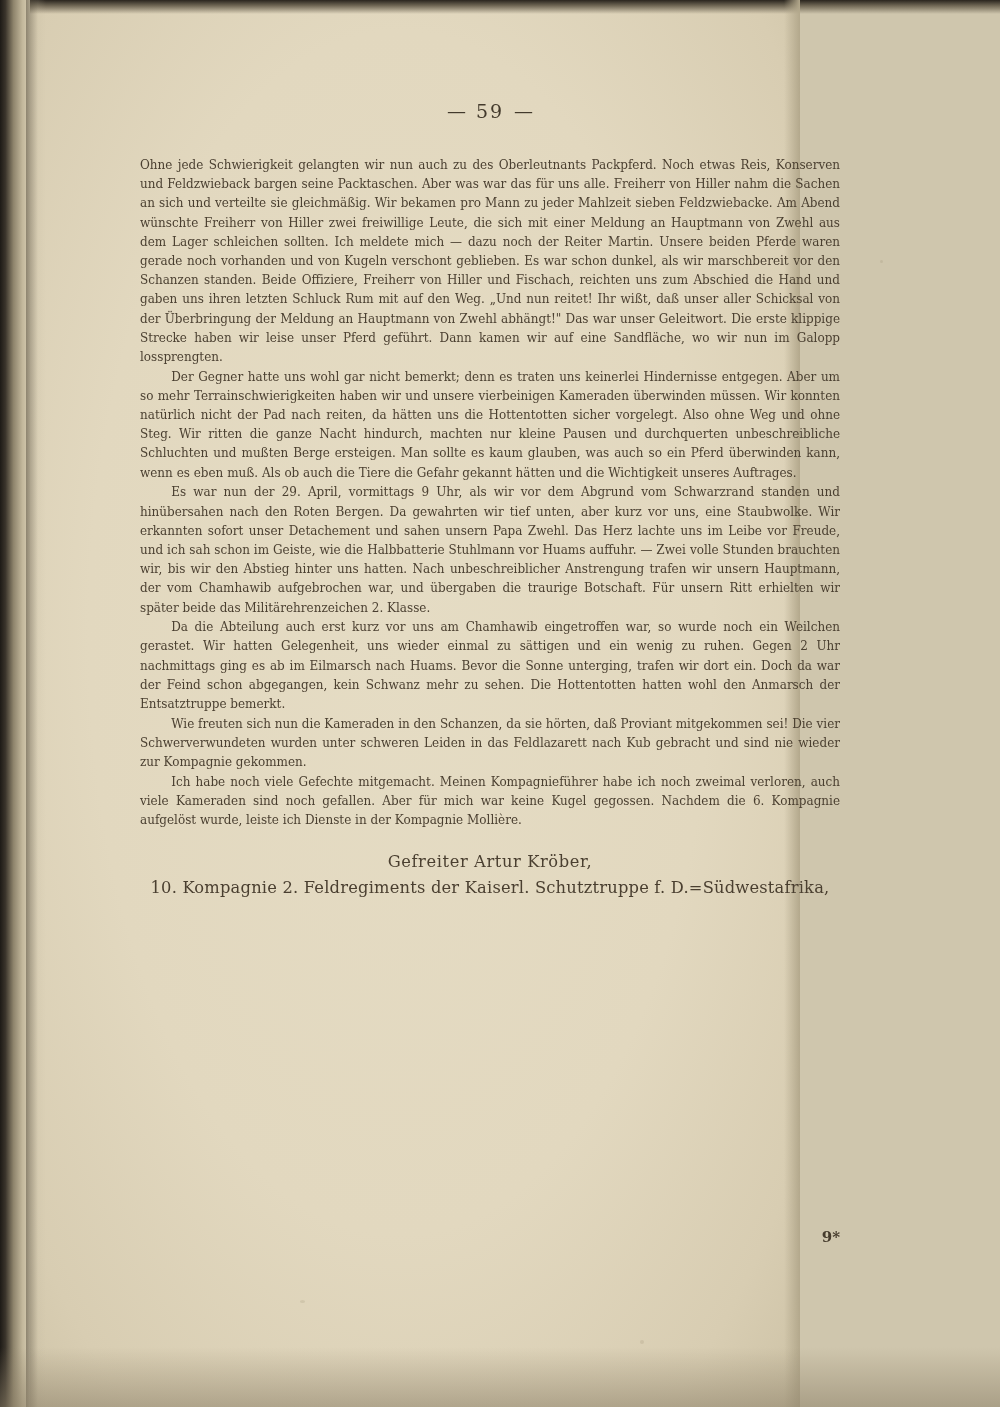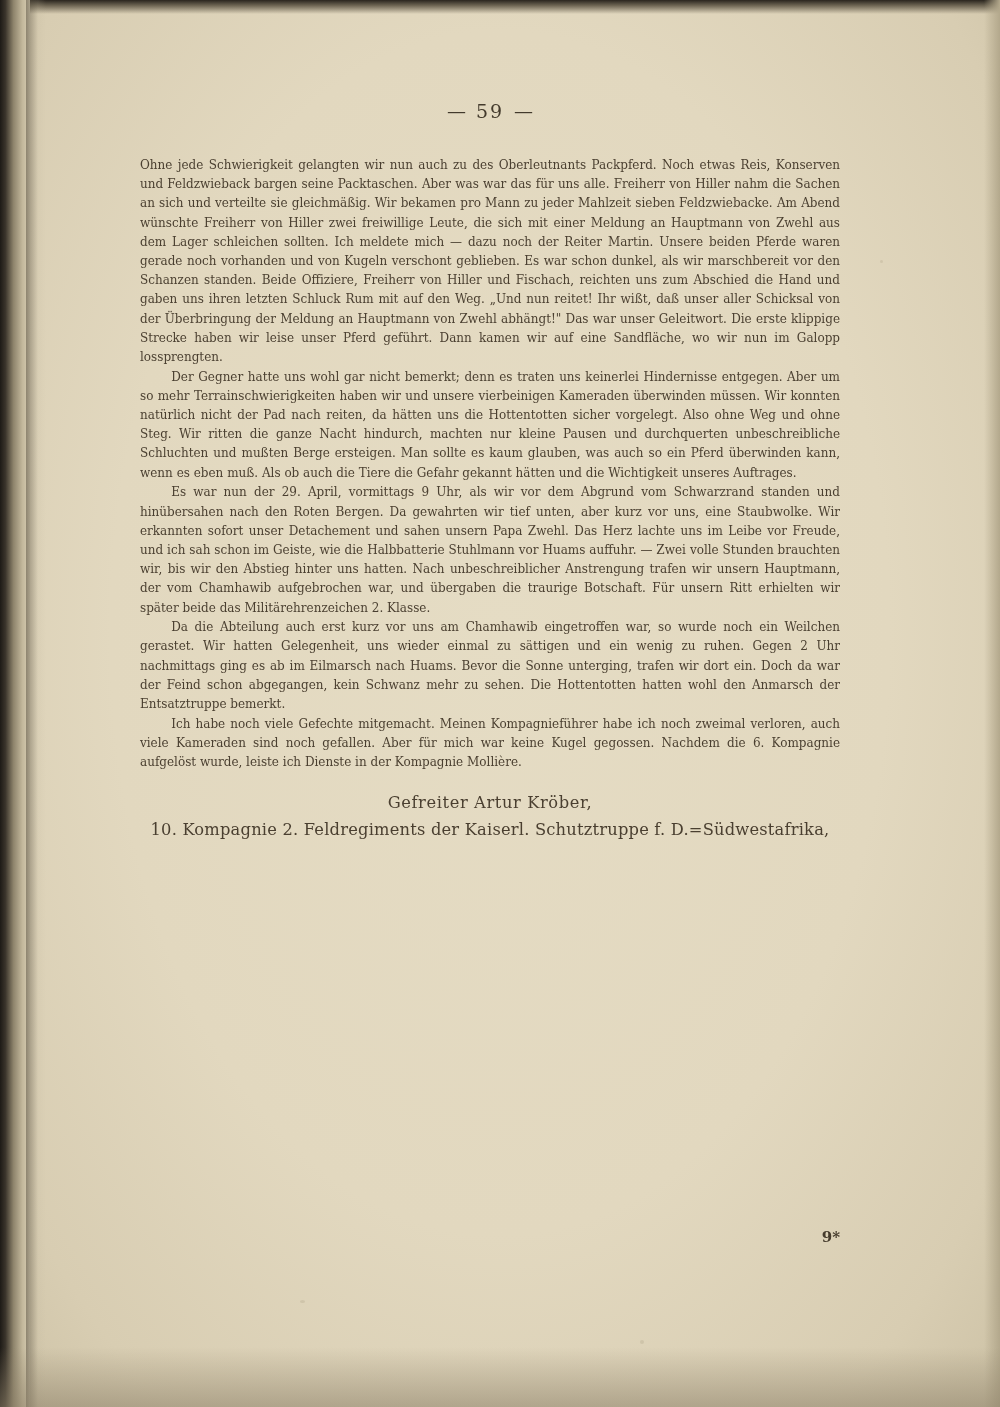--- a/index.html
+++ b/index.html
@@ -8,21 +8,21 @@
   }
   body {
     width: 1000px;
     height: 1407px;
     background: #cfc6ad;
     font-family: "DejaVu Serif", serif;
     overflow: hidden;
   }
   .page {
     position: relative;
-    width: 1000px;
+    width: 800px;
     height: 1407px;
     background:
       radial-gradient(ellipse at 50% 45%, #e5dcc4 0%, #e2d8bf 55%, #d8cdb2 85%, #cdc2a6 100%);
   }
   
   .scan-edge-left {
     position: absolute;
     left: 0; top: 0;
     width: 30px; height: 1407px;
     background: linear-gradient(to right, #1d1a16 0%, #3a342b 18%, #8e846c 45%, #c3b89c 75%, #d9cfb5 100%);
@@ -132,20 +132,21 @@
 
     <div class="folio">
       <span class="dash">—</span><span>59</span><span class="dash">—</span>
     </div>
 
     <div class="body-text">
       <p class="para noindent">Ohne jede Schwierigkeit gelangten wir nun auch zu des Oberleutnants Packpferd. Noch etwas Reis, Konserven und Feldzwieback bargen seine Packtaschen. Aber was war das für uns alle. Freiherr von Hiller nahm die Sachen an sich und verteilte sie gleichmäßig. Wir bekamen pro Mann zu jeder Mahlzeit sieben Feldzwiebacke. Am Abend wünschte Freiherr von Hiller zwei freiwillige Leute, die sich mit einer Meldung an Hauptmann von Zwehl aus dem Lager schleichen sollten. Ich meldete mich — dazu noch der Reiter Martin. Unsere beiden Pferde waren gerade noch vorhanden und von Kugeln verschont geblieben. Es war schon dunkel, als wir marschbereit vor den Schanzen standen. Beide Offiziere, Freiherr von Hiller und Fischach, reichten uns zum Abschied die Hand und gaben uns ihren letzten Schluck Rum mit auf den Weg. „Und nun reitet! Ihr wißt, daß unser aller Schicksal von der Überbringung der Meldung an Hauptmann von Zwehl abhängt!" Das war unser Geleitwort. Die erste klippige Strecke haben wir leise unser Pferd geführt. Dann kamen wir auf eine Sandfläche, wo wir nun im Galopp lossprengten.</p>
       <p class="para">Der Gegner hatte uns wohl gar nicht bemerkt; denn es traten uns keinerlei Hindernisse entgegen. Aber um so mehr Terrainschwierigkeiten haben wir und unsere vierbeinigen Kameraden überwinden müssen. Wir konnten natürlich nicht der Pad nach reiten, da hätten uns die Hottentotten sicher vorgelegt. Also ohne Weg und ohne Steg. Wir ritten die ganze Nacht hindurch, machten nur kleine Pausen und durchquerten unbeschreibliche Schluchten und mußten Berge ersteigen. Man sollte es kaum glauben, was auch so ein Pferd überwinden kann, wenn es eben muß. Als ob auch die Tiere die Gefahr gekannt hätten und die Wichtigkeit unseres Auftrages.</p>
       <p class="para">Es war nun der 29. April, vormittags 9 Uhr, als wir vor dem Abgrund vom Schwarzrand standen und hinübersahen nach den Roten Bergen. Da gewahrten wir tief unten, aber kurz vor uns, eine Staubwolke. Wir erkannten sofort unser Detachement und sahen unsern Papa Zwehl. Das Herz lachte uns im Leibe vor Freude, und ich sah schon im Geiste, wie die Halbbatterie Stuhlmann vor Huams auffuhr. — Zwei volle Stunden brauchten wir, bis wir den Abstieg hinter uns hatten. Nach unbeschreiblicher Anstrengung trafen wir unsern Hauptmann, der vom Chamhawib aufgebrochen war, und übergaben die traurige Botschaft. Für unsern Ritt erhielten wir später beide das Militärehrenzeichen 2. Klasse.</p>
       <p class="para">Da die Abteilung auch erst kurz vor uns am Chamhawib eingetroffen war, so wurde noch ein Weilchen gerastet. Wir hatten Gelegenheit, uns wieder einmal zu sättigen und ein wenig zu ruhen. Gegen 2 Uhr nachmittags ging es ab im Eilmarsch nach Huams. Bevor die Sonne unterging, trafen wir dort ein. Doch da war der Feind schon abgegangen, kein Schwanz mehr zu sehen. Die Hottentotten hatten wohl den Anmarsch der Entsatztruppe bemerkt.</p>
+      <p class="para">Wie freuten sich nun die Kameraden in den Schanzen, da sie hörten, daß Proviant mitgekommen sei! Die vier Schwerverwundeten wurden unter schweren Leiden in das Feldlazarett nach Kub gebracht und sind nie wieder zur Kompagnie gekommen.</p>
       <p class="para">Ich habe noch viele Gefechte mitgemacht. Meinen Kompagnieführer habe ich noch zweimal verloren, auch viele Kameraden sind noch gefallen. Aber für mich war keine Kugel gegossen. Nachdem die 6. Kompagnie aufgelöst wurde, leiste ich Dienste in der Kompagnie Mollière.</p>
     </div>
 
     <div class="signature">
       <div class="sig-line-1">Gefreiter Artur Kröber,</div>
       <div class="sig-line-2">10. Kompagnie 2. Feldregiments der Kaiserl. Schutztruppe f. D.=Südwestafrika,</div>
 
     </div>
 
     <div class="sheet-mark">9*</div>

